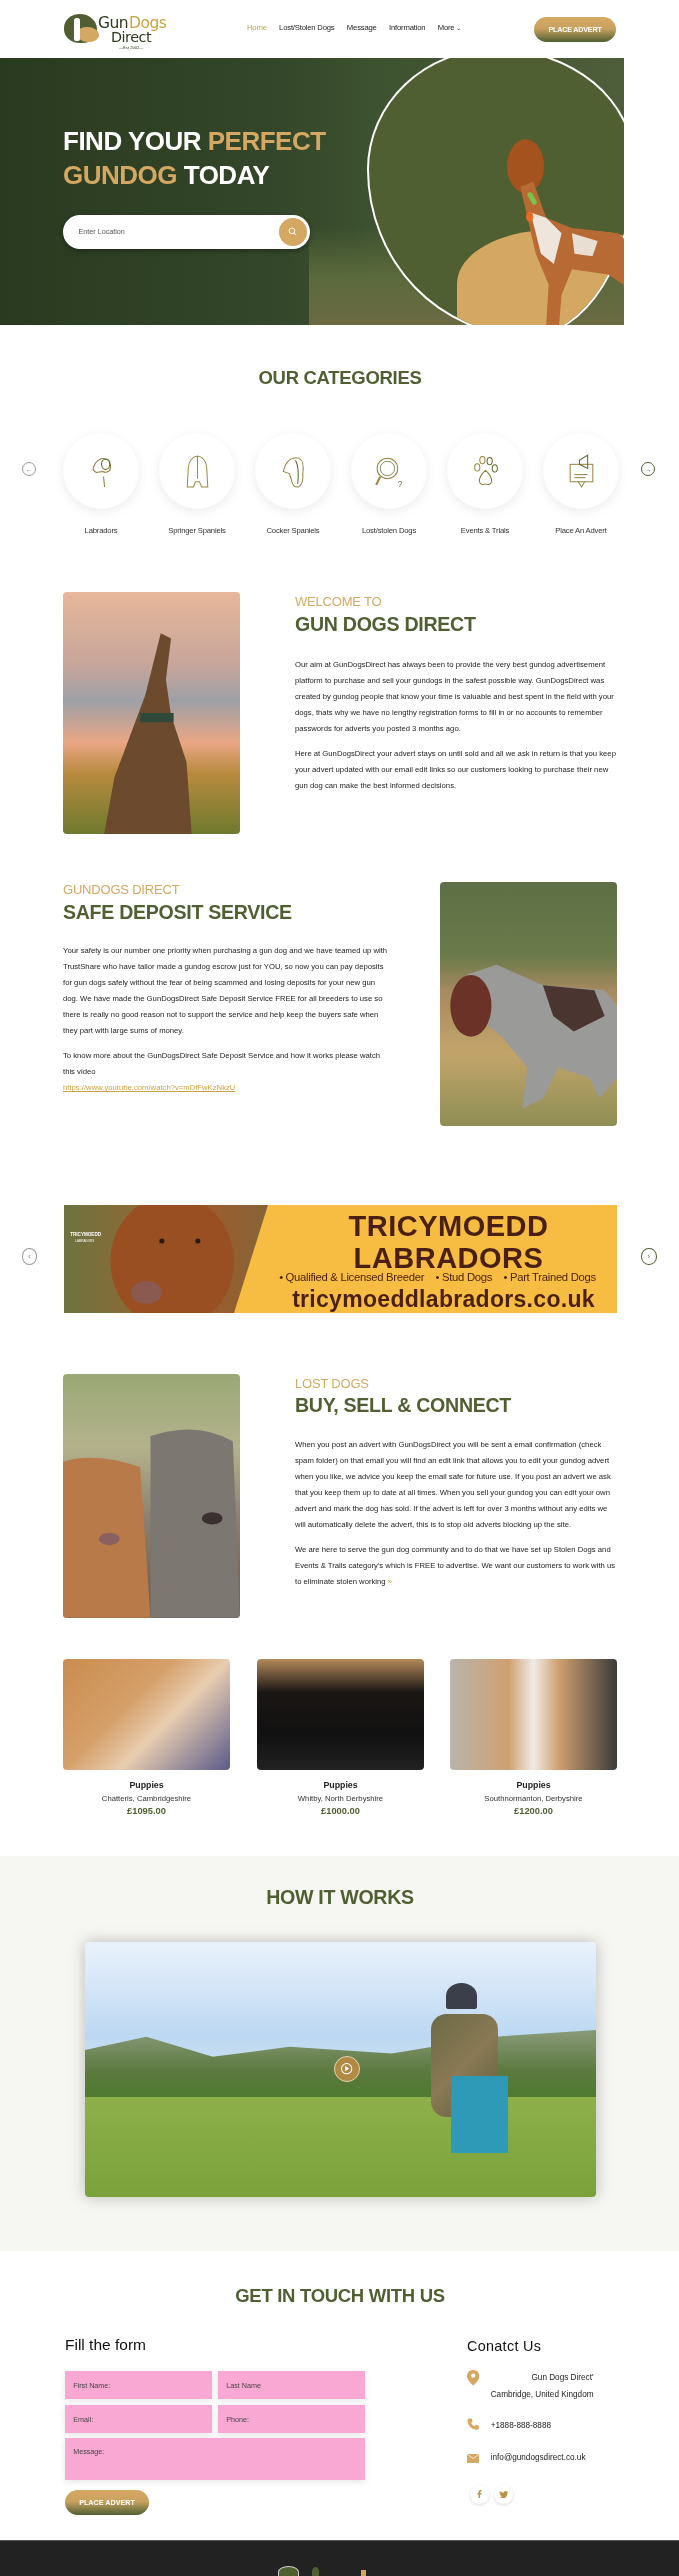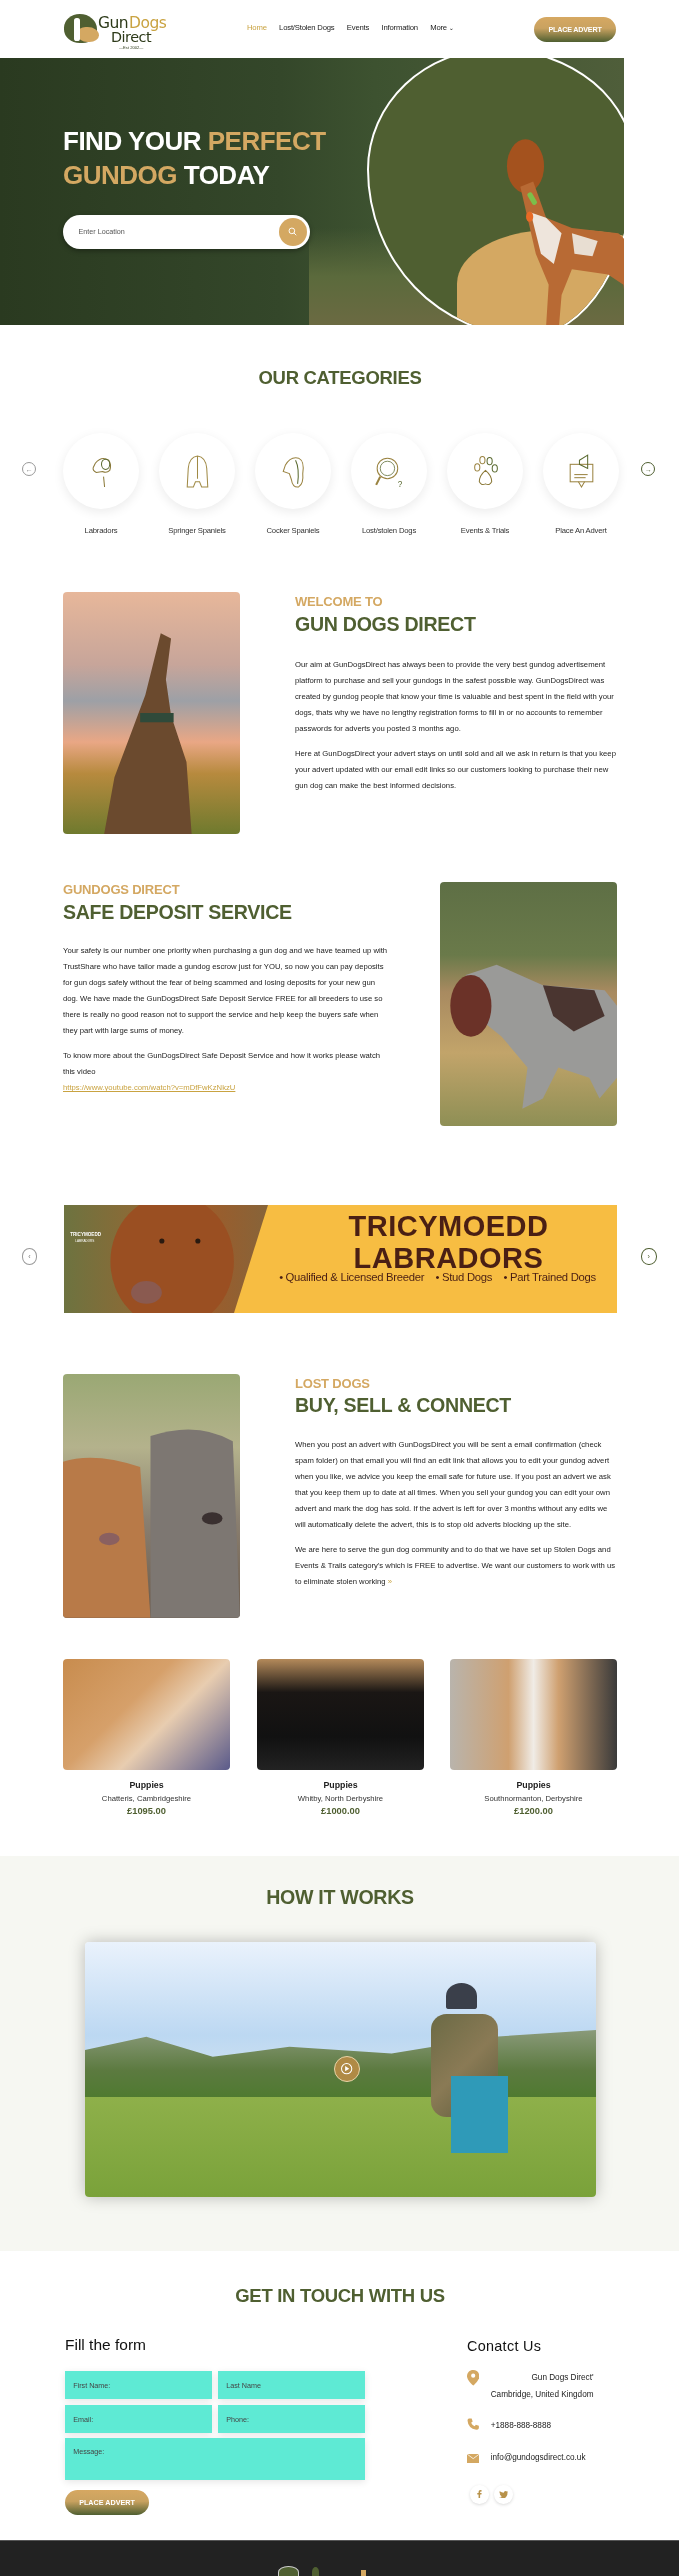--- a/index.html
+++ b/index.html
@@ -35,21 +35,21 @@
   .section-title { position:absolute; left:0; width:680px; text-align:center; font-size:18.5px; font-weight:bold; color:#4f5f31; letter-spacing:-0.3px; }
   
   .cat-arrow { position:absolute; width:14.4px; height:14.4px; border-radius:50%; border:0.8px solid #999; display:flex; align-items:center; justify-content:center; font-size:7.2px; color:#777; }
   .cat-arrow.right { border-color:#4f5f31; color:#4f5f31; }
   .cats { position:absolute; left:63px; top:433px; width:556px; display:flex; gap:20px; }
   .cat { width:76px; text-align:center; }
   .cat-circle { width:76px; height:76px; border-radius:50%; background:#fff; box-shadow:0 3.1px 10.3px rgba(0,0,0,0.08); display:flex; align-items:center; justify-content:center; }
   .cat-label { margin-top:16.5px; font-size:7.7px; color:#333; letter-spacing:-0.2px; }
   
   .photo { position:absolute; border-radius:4.1px; overflow:hidden; }
-  .eyebrow { position:absolute; font-size:13px; color:#d4a862; letter-spacing:-0.2px;font-weight:bold; }
+  .eyebrow { position:absolute; font-size:13px; color:#d4a862; letter-spacing:-0.2px; }
   .h2 { position:absolute; font-size:19.6px; font-weight:bold; color:#4f5f31; letter-spacing:-0.3px; }
   .para { position:absolute; font-size:7.7px; line-height:16px; color:#222; }
   .para p { margin-bottom:9.3px; }
   .para a { color:#c9a341; text-decoration:underline; }
   
   .banner { position:absolute; left:64px; top:1205px; width:553px; height:108px; background:#f7bd42; overflow:hidden; }
   .banner-photo { position:absolute; left:0; top:0; width:206px; height:108px; background: linear-gradient(90deg, #6d7340 0%, #8c6a36 35%, #a35a26 60%, #86643a 100%); clip-path: polygon(0 0, 204px 0, 170px 108px, 0 108px); }
   .banner-t1 { position:absolute; left:216px; top:5.2px; width:337px; text-align:center; font-size:29px; font-weight:bold; color:#4a1f14; line-height:32px; letter-spacing:0.5px; }
   .banner-bullets { position:absolute; left:196px; top:66px; width:355px; text-align:center; font-size:11.3px; color:#4a1f14; letter-spacing:-0.3px; }
   .banner-url { position:absolute; left:206px; top:81px; width:347px; text-align:center; font-size:23px; font-weight:bold; color:#4a1f14; letter-spacing:0.3px; }
@@ -58,21 +58,21 @@
   .pup-img { width:167px; height:111px; border-radius:4.1px; overflow:hidden; }
   .pup-title { margin-top:10.3px; text-align:center; font-size:8.8px; font-weight:bold; color:#222; }
   .pup-loc { margin-top:4.1px; text-align:center; font-size:7.7px; color:#333; }
   .pup-price { margin-top:3.1px; text-align:center; font-size:9.3px; font-weight:bold; color:#4f5f31; }
   
   .how { position:absolute; left:0; top:1856px; width:680px; height:395px; background:#f6f7f2; }
   .video { position:absolute; left:85px; top:1942px; width:511px; height:255px; border-radius:4.1px; overflow:hidden; box-shadow:0 0 15.5px rgba(0,0,0,0.25); }
   .play { position:absolute; left:249px; top:114px; width:26px; height:26px; border-radius:50%; background:#b08a45; border:1.5px solid #e8d4a8; display:flex; align-items:center; justify-content:center; }
   
   .form-title { position:absolute; left:65px; top:2336px; font-size:15.5px; color:#111; }
-  .field { position:absolute; background:#5eead4; box-shadow:0 2.1px 7.2px rgba(0,0,0,0.10); }
+  .field { position:absolute; background:#f9a8d4; box-shadow:0 2.1px 7.2px rgba(0,0,0,0.10); }
   .field input, .field textarea { width:100%; height:100%; border:none; outline:none; padding:0 8.2px; font-size:7.2px; background:transparent; font-family:"Liberation Sans", sans-serif; color:#333; }
   .field textarea { padding:9.3px 8.2px; resize:none; }
   .field input::placeholder, .field textarea::placeholder { color:#444; }
   .contact-title { position:absolute; left:467px; top:2338px; font-size:14.4px; color:#111; letter-spacing:0.3px; }
   .contact-row { position:absolute; left:467px; display:flex; gap:11.3px; align-items:flex-start; }
   .contact-text { font-size:8.2px; line-height:16.5px; color:#222; }
   .social { position:absolute; top:2485px; width:18.5px; height:18.5px; border-radius:50%; background:#fff; box-shadow:0 1px 3.1px rgba(0,0,0,0.15); display:flex; align-items:center; justify-content:center; }
   .footer { position:absolute; left:0; top:2540px; width:680px; height:36px; background:#222; border-top:1px solid #555; }
 </style>
 </head>
@@ -84,21 +84,21 @@
     <div class="logo-blob2"></div>
     <div class="logo-dog"></div>
     <span class="logo-gun">Gun</span>
     <span class="logo-dogs">Dogs</span>
     <span class="logo-direct">Direct</span>
     <span class="logo-est">—Est 2002—</span>
   </div>
   <nav class="nav">
     <a class="active">Home</a>
     <a>Lost/Stolen Dogs</a>
-    <a>Events</a>
+    <a>Message</a>
     <a>Information</a>
     <a><span>More</span> <span style="font-size:5.7px;">⌄</span></a>
   </nav>
   <button class="btn-grad header-cta">PLACE ADVERT</button>
 </div>
 
 <section class="hero">
   <div class="hero-ground"></div>
   <div class="hero-blob">
     <div class="hero-blob-tan"></div>
@@ -240,20 +240,21 @@
         <circle cx="260" cy="70" r="5" fill="#2a1a10"></circle>
       </svg>
     <div style="position:absolute;left:6.2px;top:27px;font-size:4.6px;color:#fff;font-weight:bold;">TRICYMOEDD</div>
     <div style="position:absolute;left:11.3px;top:34px;font-size:3.1px;color:#fff;">LABRADORS</div>
   </div>
   <div class="banner-t1">
     <div>TRICYMOEDD</div>
     <div>LABRADORS</div>
   </div>
   <div class="banner-bullets" style="white-space:pre;">• Qualified &amp; Licensed Breeder    • Stud Dogs    • Part Trained Dogs</div>
+  <div class="banner-url">tricymoeddlabradors.co.uk</div>
 </div>
 
 <div class="photo" style="left:63px;top:1374px;width:177px;height:244px;background:linear-gradient(180deg,#9aa874 0%,#b4b28c 30%,#8a7f70 60%,#6b5a4a 100%);">
   <svg width="177" height="244" viewBox="0 0 344 473">
       <path d="M0 170 Q60 150 150 180 L170 473 L0 473 Z" fill="#b87a48"></path>
       <path d="M170 120 Q260 90 330 130 L344 473 L170 473 Z" fill="#7d7772"></path>
       <ellipse cx="90" cy="320" rx="20" ry="12" fill="#8a6060"></ellipse>
       <ellipse cx="290" cy="280" rx="20" ry="12" fill="#3a3030"></ellipse>
     </svg>
 </div>

